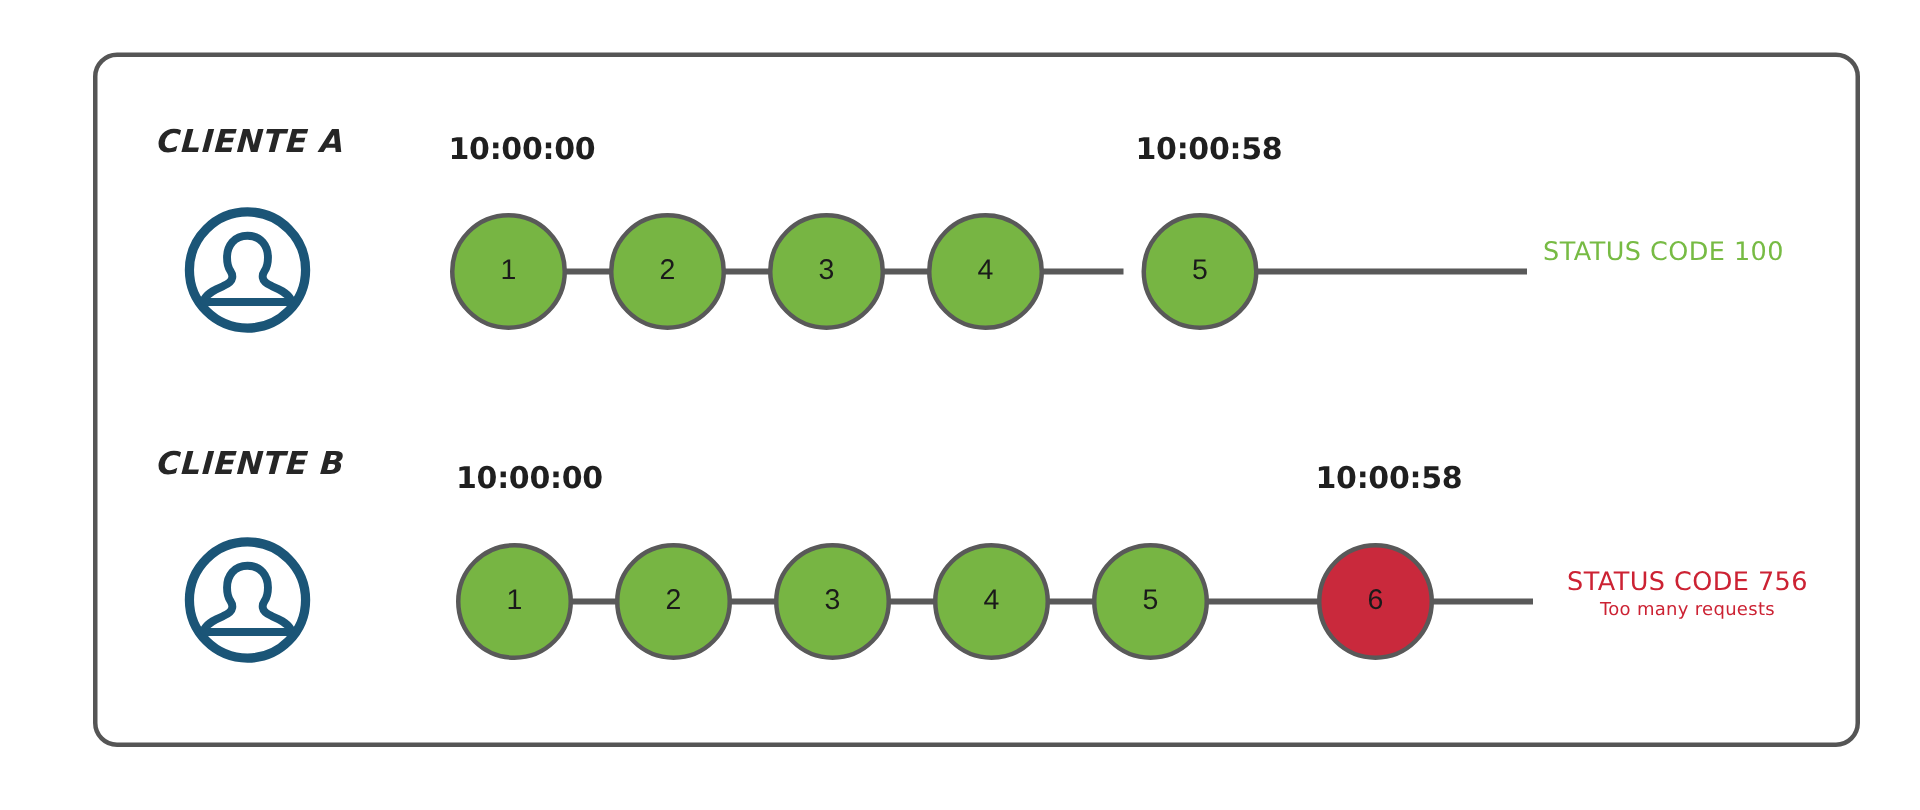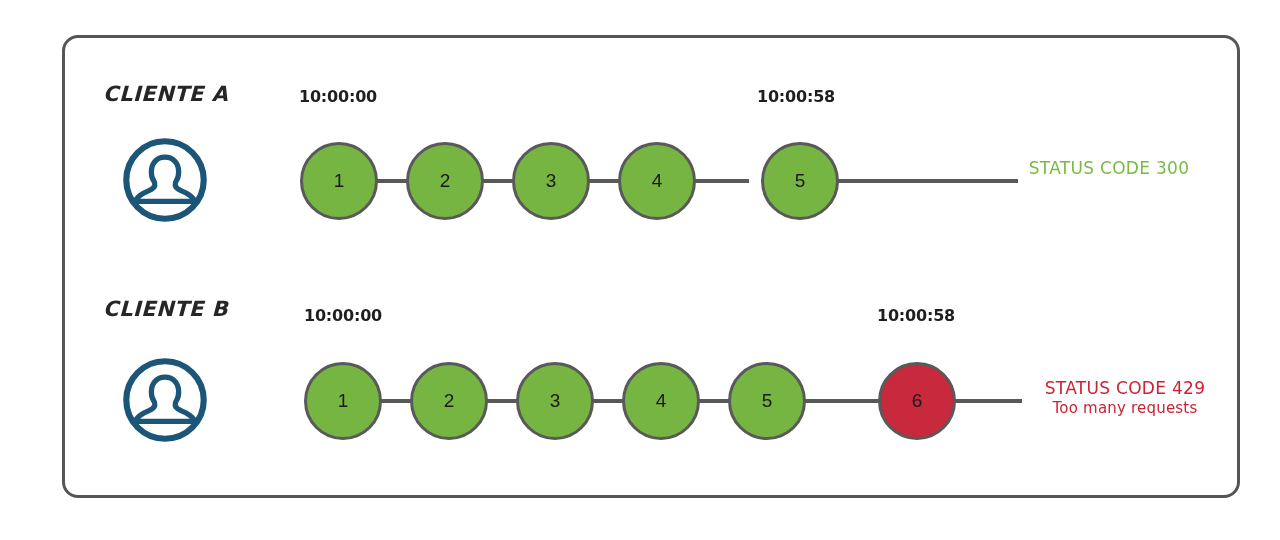--- a/index.html
+++ b/index.html
@@ -37,21 +37,21 @@
     font-weight: 700;
     font-style: italic;
     letter-spacing: 0.5px;
     color: #262626;
     white-space: nowrap;
     transform: skewX(-4deg);
   }
   .timestamp {
     position: absolute;
     font-family: "DejaVu Sans", sans-serif;
-    font-size: 16px;
+    font-size: 20px;
     font-weight: 700;
     color: #1f1f1f;
     white-space: nowrap;
     letter-spacing: -0.2px;
   }
   .avatar {
     position: absolute;
     width: 88px;
     height: 88px;
   }
@@ -85,21 +85,21 @@
     font-family: "DejaVu Sans", sans-serif;
     line-height: 1.25;
   }
   .status .line1 {
     display: block;
     font-size: 17px;
     letter-spacing: 0.3px;
   }
   .status .line2 {
     display: block;
-    font-size: 15px;
+    font-size: 12px;
     letter-spacing: 0.2px;
   }
   .status.green { color: #77bb44; }
   .status.red   { color: #cc2233; }
 </style>
 </head>
 <body>
 
 <div id="stage">
   <div class="frame"></div>
@@ -145,21 +145,21 @@
     <span>3</span>
   </div>
   <div class="node ok" style="left:618px; top:142px;">
     <span>4</span>
   </div>
   <div class="node ok" style="left:761px; top:142px;">
     <span>5</span>
   </div>
 
   <div class="status green" style="left:1024px; top:158px; width:170px;">
-    <span class="line1">STATUS CODE 300</span>
+    <span class="line1">STATUS CODE 100</span>
   </div>
 
   <div class="client-label" style="left:105px; top:297px;">CLIENTE B</div>
 
   <div class="timestamp" style="left:304px; top:306px;">10:00:00</div>
 
   <div class="timestamp" style="left:877px; top:306px;">10:00:58</div>
 
   <div class="avatar" style="left:121px; top:356px;">
     <svg viewBox="0 0 100 100" width="88" height="88" aria-hidden="true">
@@ -200,16 +200,16 @@
     <span>4</span>
   </div>
   <div class="node ok" style="left:728px; top:362px;">
     <span>5</span>
   </div>
   <div class="node fail" style="left:878px; top:362px;">
     <span>6</span>
   </div>
 
   <div class="status red" style="left:1027px; top:378px; width:196px;">
-    <span class="line1">STATUS CODE 429</span>
+    <span class="line1">STATUS CODE 756</span>
     <span class="line2">Too many requests</span>
   </div>
 </div>
 
 </body></html>

